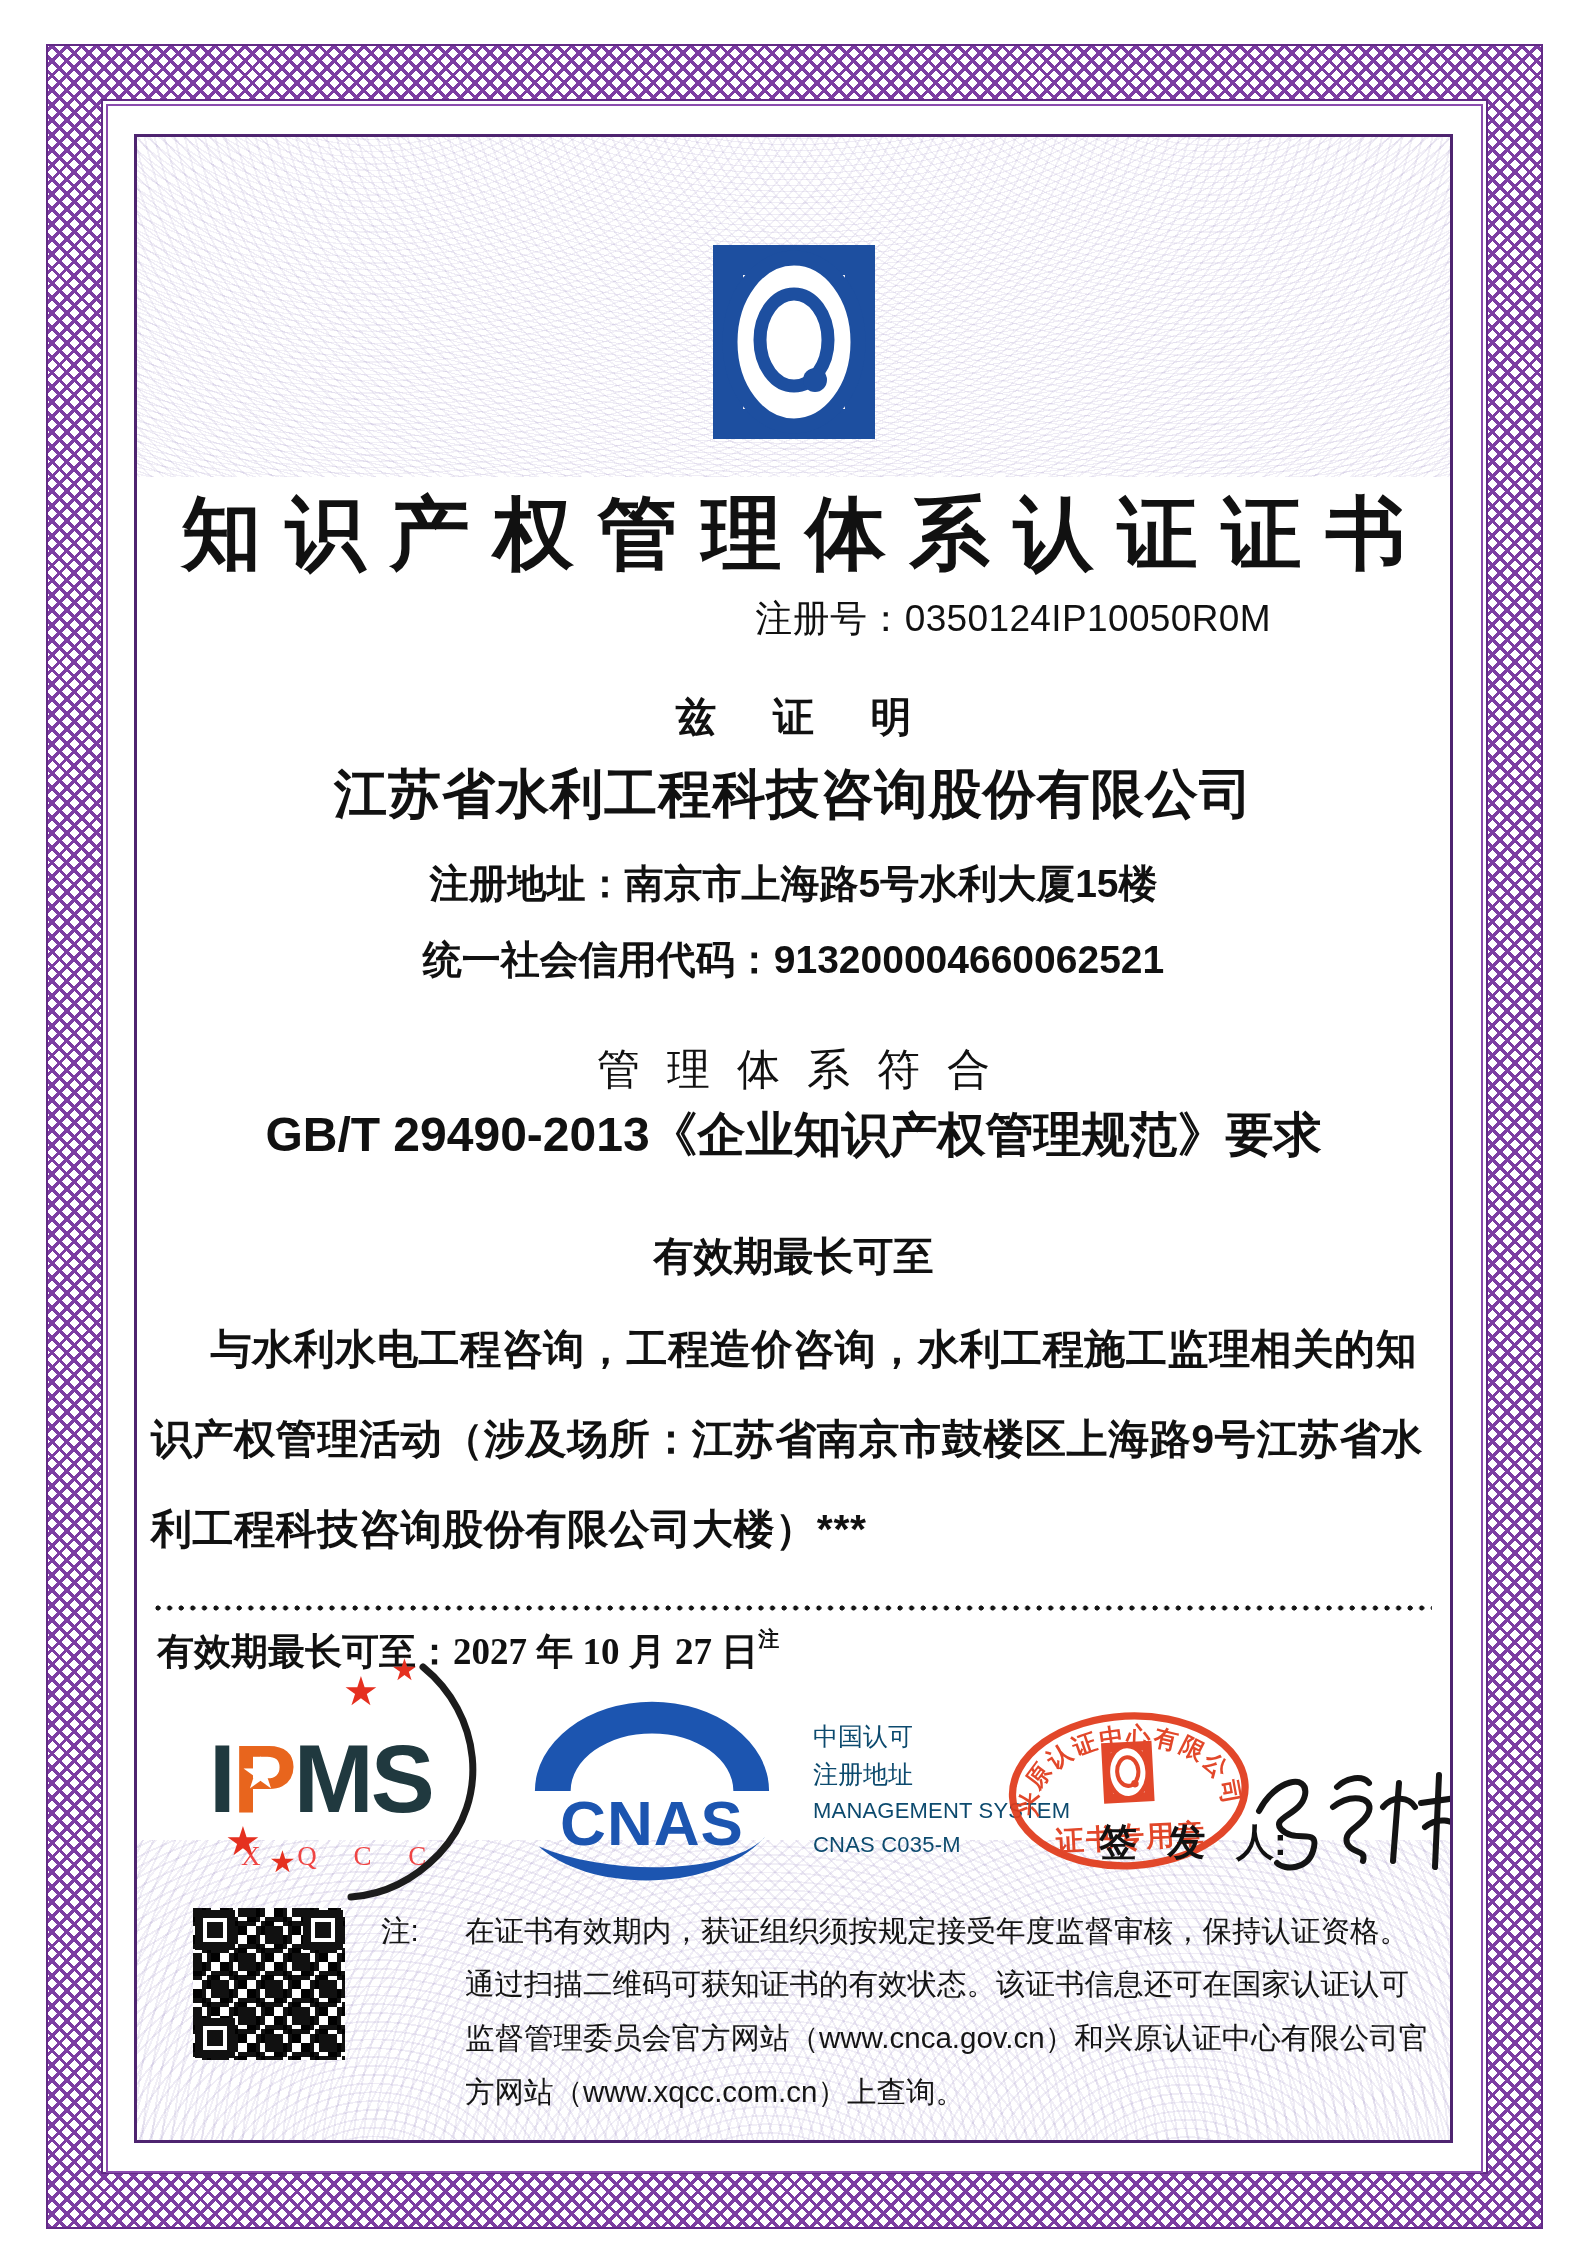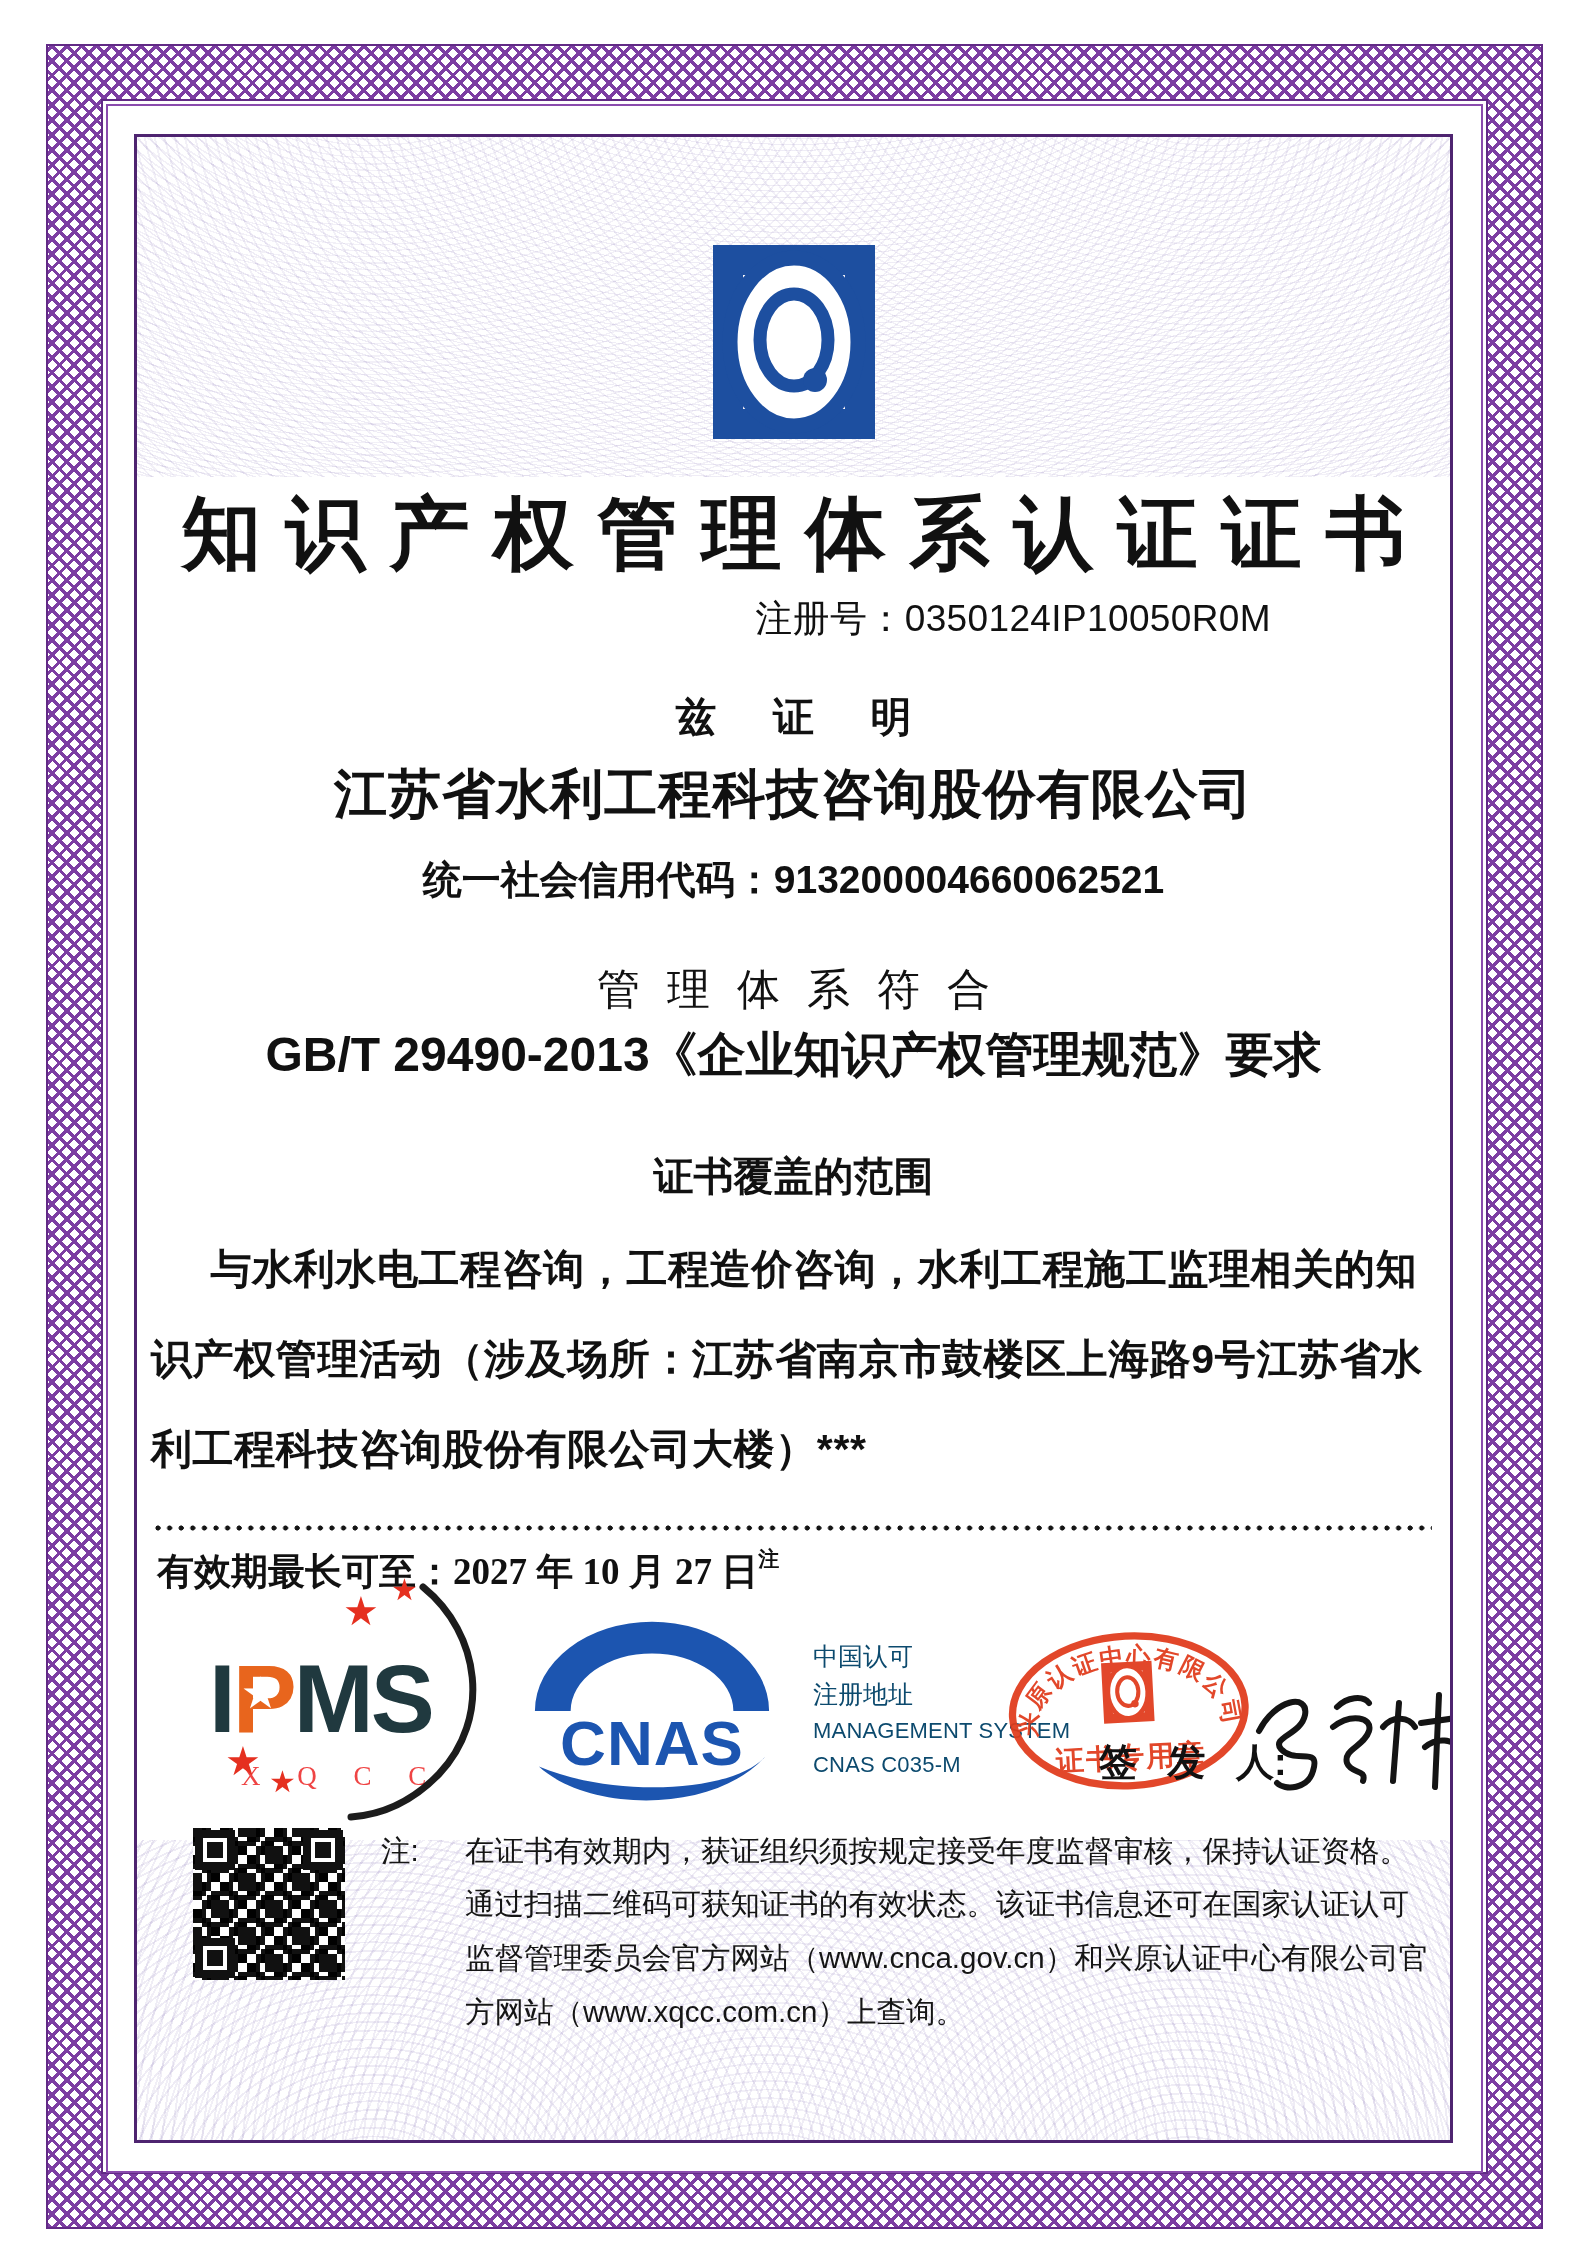--- a/index.html
+++ b/index.html
@@ -125,26 +125,27 @@
     <svg class="top-emblem" width="200" height="240">
       <use href="#emblem" width="200" height="240"></use>
     </svg>
 
     <div class="title">知识产权管理体系认证证书</div>
 
     <div class="regline"><span>注册号：</span><span>0350124IP10050R0M</span></div>
 
     <div class="certify">兹 证 明</div>
     <div class="company">江苏省水利工程科技咨询股份有限公司</div>
+    <div class="addr">注册地址：南京市上海路5号水利大厦15楼</div>
     <div class="credit">统一社会信用代码：913200004660062521</div>
 
     <div class="comphead">管 理 体 系 符 合</div>
     <div class="standard">GB/T 29490-2013《企业知识产权管理规范》要求</div>
 
-    <div class="scopehead">证书覆盖的范围</div>
+    <div class="scopehead">有效期最长可至</div>
     <div class="scope">与水利水电工程咨询，工程造价咨询，水利工程施工监理相关的知识产权管理活动（涉及场所：江苏省南京市鼓楼区上海路9号江苏省水利工程科技咨询股份有限公司大楼）***</div>
 
     <div class="dotted d1"></div>
 
     <div class="dates">
       <div><span>有效期最长可至：</span><span class="val">2027 年 10 月 27 日</span><sup>注</sup></div>
     </div>
 
     <div class="logosrow">
 

